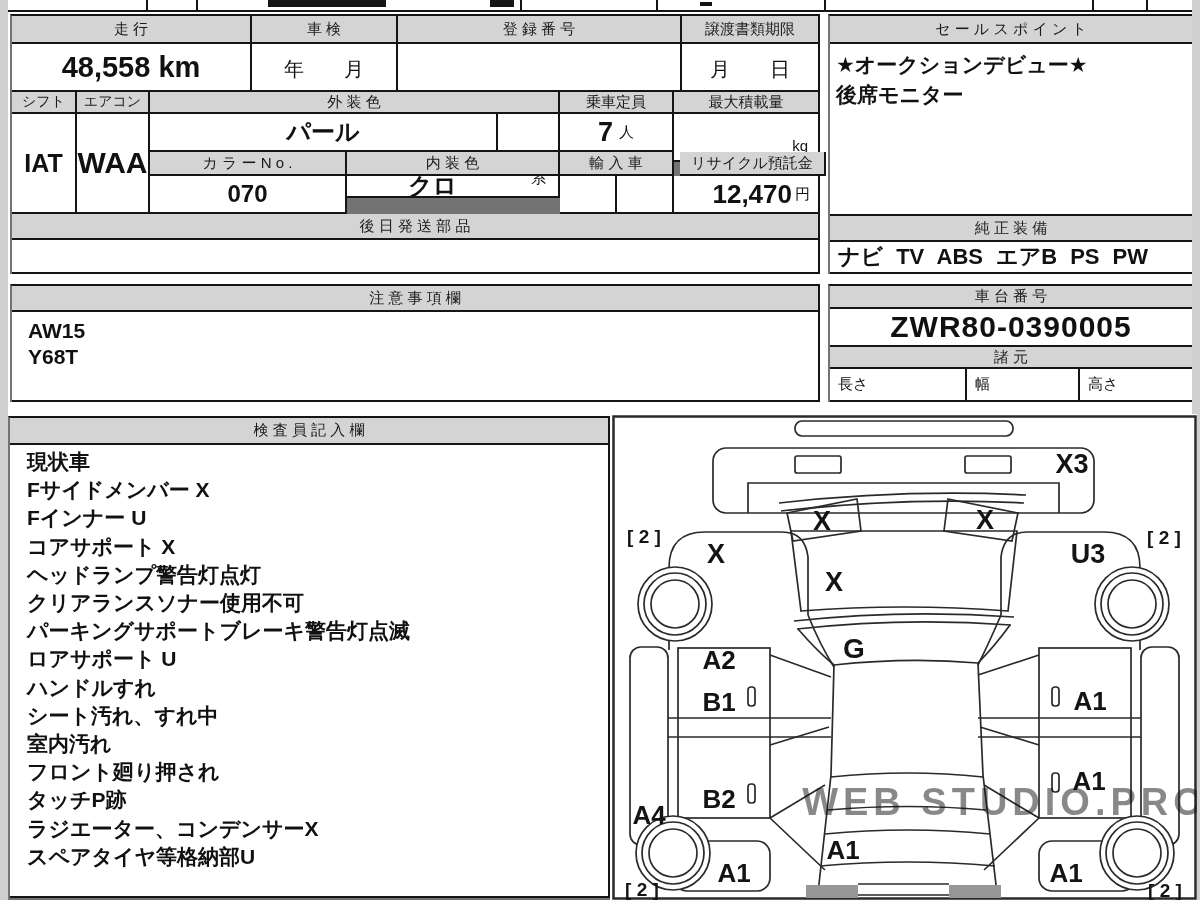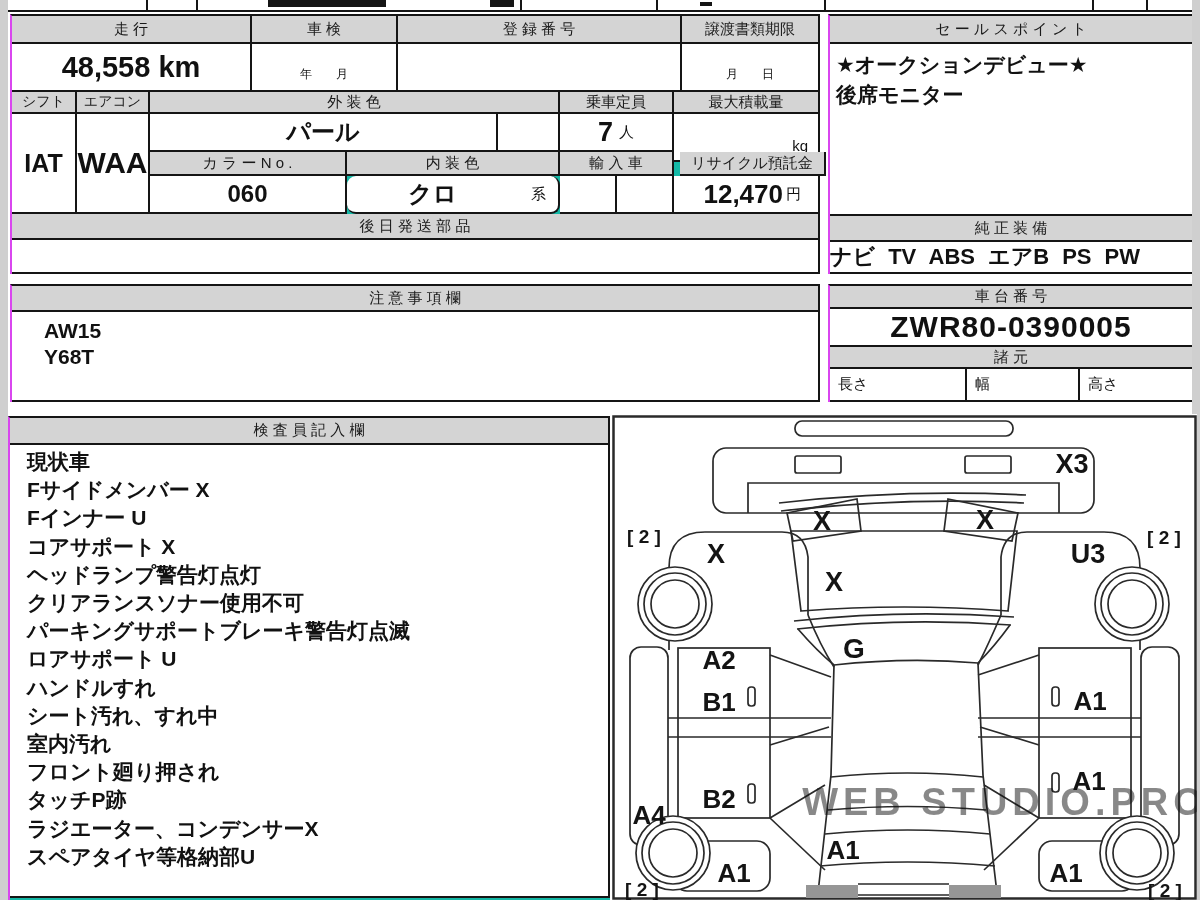--- a/index.html
+++ b/index.html
@@ -1,23 +1,23 @@
 <!DOCTYPE html>
 <html><head>
 <meta charset="utf-8">
 <style>
   html,body{margin:0;padding:0;background:#fff;}
   body{font-family:"Liberation Sans","DejaVu Sans",sans-serif;color:#111;}
   #stage{position:relative;width:1200px;height:900px;background:#fff;overflow:hidden;}
   .abs{position:absolute;}
-  .tbl{position:absolute;border-top:2px solid #151515;border-left:2px solid #d946ef;background:#14b8a6;}
+  .tbl{position:absolute;border-top:2px solid #151515;border-left:2px solid #737373;background:#737373;}
   .c{position:absolute;border-right:2px solid #151515;border-bottom:2px solid #151515;box-sizing:border-box;overflow:hidden;background:#fff;}
   .h{background:#d4d4d4;display:flex;align-items:center;justify-content:center;font-size:15px;white-space:pre;color:#1a1a1a;}
   .v{display:flex;align-items:center;justify-content:center;}
-  .vend{display:flex;align-items:flex-end;justify-content:center;padding-bottom:7px;font-size:12px;}
+  .vend{display:flex;align-items:flex-end;justify-content:center;padding-bottom:7px;font-size:20px;}
   .big{font-weight:700;font-size:29px;letter-spacing:0;}
   .mid{font-weight:700;font-size:24px;}
   .unit{font-size:15px;font-weight:400;margin-left:6px;}
   .margin{background:#cfcfcf;}
   .remnant{position:absolute;background:#fff;border-bottom:2px solid #151515;}
   .tick{position:absolute;width:2px;height:10px;background:#151515;top:0;}
   .blob{position:absolute;background:#151515;}
   .sp-line{font-weight:700;font-size:21px;line-height:30px;padding:6px 0 0 6px;white-space:pre;}
   .note-line{font-weight:700;font-size:21px;line-height:26px;}
   .insp-line{font-weight:700;font-size:21px;line-height:28.2px;white-space:pre;}
@@ -67,49 +67,49 @@
       <span class="mid" style="font-size:27px;">7</span>
       <span class="unit">人</span>
     </div>
     <div class="c" style="left:662px;top:98px;width:146px;height:48px;display:flex;align-items:flex-end;justify-content:flex-end;padding:0 10px 6px 1px;font-size:15px;">kg</div>
 
     <div class="c h" style="left:138px;top:136px;width:197px;height:24px;">カ ラ ー N o .</div>
     <div class="c h" style="left:335px;top:136px;width:213px;height:24px;">内 装 色</div>
     <div class="c h" style="left:548px;top:136px;width:114px;height:24px;">輸 入 車</div>
     <div class="c h" style="left:662px;top:136px;width:146px;height:24px;margin-left:6px;">リサイクル預託金</div>
 
-    <div class="c v mid" style="left:138px;top:160px;width:197px;height:38px;">060</div>
-    <div class="c" style="left:335px;top:160px;width:213px;height:38px;border-radius:9px;">
+    <div class="c v mid" style="left:138px;top:160px;width:197px;height:38px;">070</div>
+    <div class="c" style="left:335px;top:160px;width:213px;height:22px;">
       <span class="mid" style="position:absolute;left:0;right:40px;top:0;bottom:0;display:flex;align-items:center;justify-content:center;">クロ</span>
       <span style="position:absolute;right:12px;bottom:8px;font-size:15px;">系</span>
     </div>
     <div class="c" style="left:548px;top:160px;width:57px;height:38px;"></div>
     <div class="c" style="left:605px;top:160px;width:57px;height:38px;"></div>
-    <div class="c" style="left:662px;top:160px;width:146px;height:38px;display:flex;align-items:center;justify-content:flex-end;padding-right:17px;">
+    <div class="c" style="left:662px;top:160px;width:146px;height:38px;display:flex;align-items:center;justify-content:flex-end;padding-right:8px;">
       <span class="mid" style="font-size:26px;">12,470</span>
       <span class="unit" style="margin-left:3px;">円</span>
     </div>
 
     <div class="c h" style="left:0;top:198px;width:808px;height:26px;">後 日 発 送 部 品</div>
     <div class="c" style="left:0;top:224px;width:808px;height:34px;"></div>
   </div>
 
   <div class="tbl" style="left:828px;top:14px;width:364px;height:258px;">
     <div class="c h" style="left:0;top:0;width:364px;height:28px;">セ ー ル ス ポ イ ン ト</div>
     <div class="c" style="left:0;top:28px;width:364px;height:172px;">
       <div class="sp-line">★オークションデビュー★</div>
       <div class="sp-line" style="padding-top:0;">後席モニター</div>
     </div>
     <div class="c h" style="left:0;top:200px;width:364px;height:26px;">純 正 装 備</div>
-    <div class="c" style="left:0;top:226px;width:364px;height:32px;display:flex;align-items:center;padding-left:0;font-weight:700;font-size:22px;word-spacing:7px;">ナビ TV ABS エアB PS PW</div>
+    <div class="c" style="left:0;top:226px;width:364px;height:32px;display:flex;align-items:center;padding-left:8px;font-weight:700;font-size:22px;word-spacing:7px;">ナビ TV ABS エアB PS PW</div>
   </div>
 
   <div class="tbl" style="left:10px;top:284px;width:808px;height:116px;">
     <div class="c h" style="left:0;top:0;width:808px;height:26px;">注 意 事 項 欄</div>
-    <div class="c" style="left:0;top:26px;width:808px;height:90px;padding:6px 0 0 32px;">
+    <div class="c" style="left:0;top:26px;width:808px;height:90px;padding:6px 0 0 16px;">
       <div class="note-line">AW15</div>
       <div class="note-line">Y68T</div>
     </div>
   </div>
 
   <div class="tbl" style="left:828px;top:284px;width:364px;height:116px;">
     <div class="c h" style="left:0;top:0;width:364px;height:23px;">車 台 番 号</div>
     <div class="c v" style="left:0;top:23px;width:364px;height:38px;font-weight:700;font-size:30px;letter-spacing:1px;">ZWR80-0390005</div>
     <div class="c h" style="left:0;top:61px;width:364px;height:22px;">諸 元</div>
     <div class="c" style="left:0;top:83px;width:137px;height:33px;display:flex;align-items:center;padding-left:8px;font-size:15px;">長さ</div>

